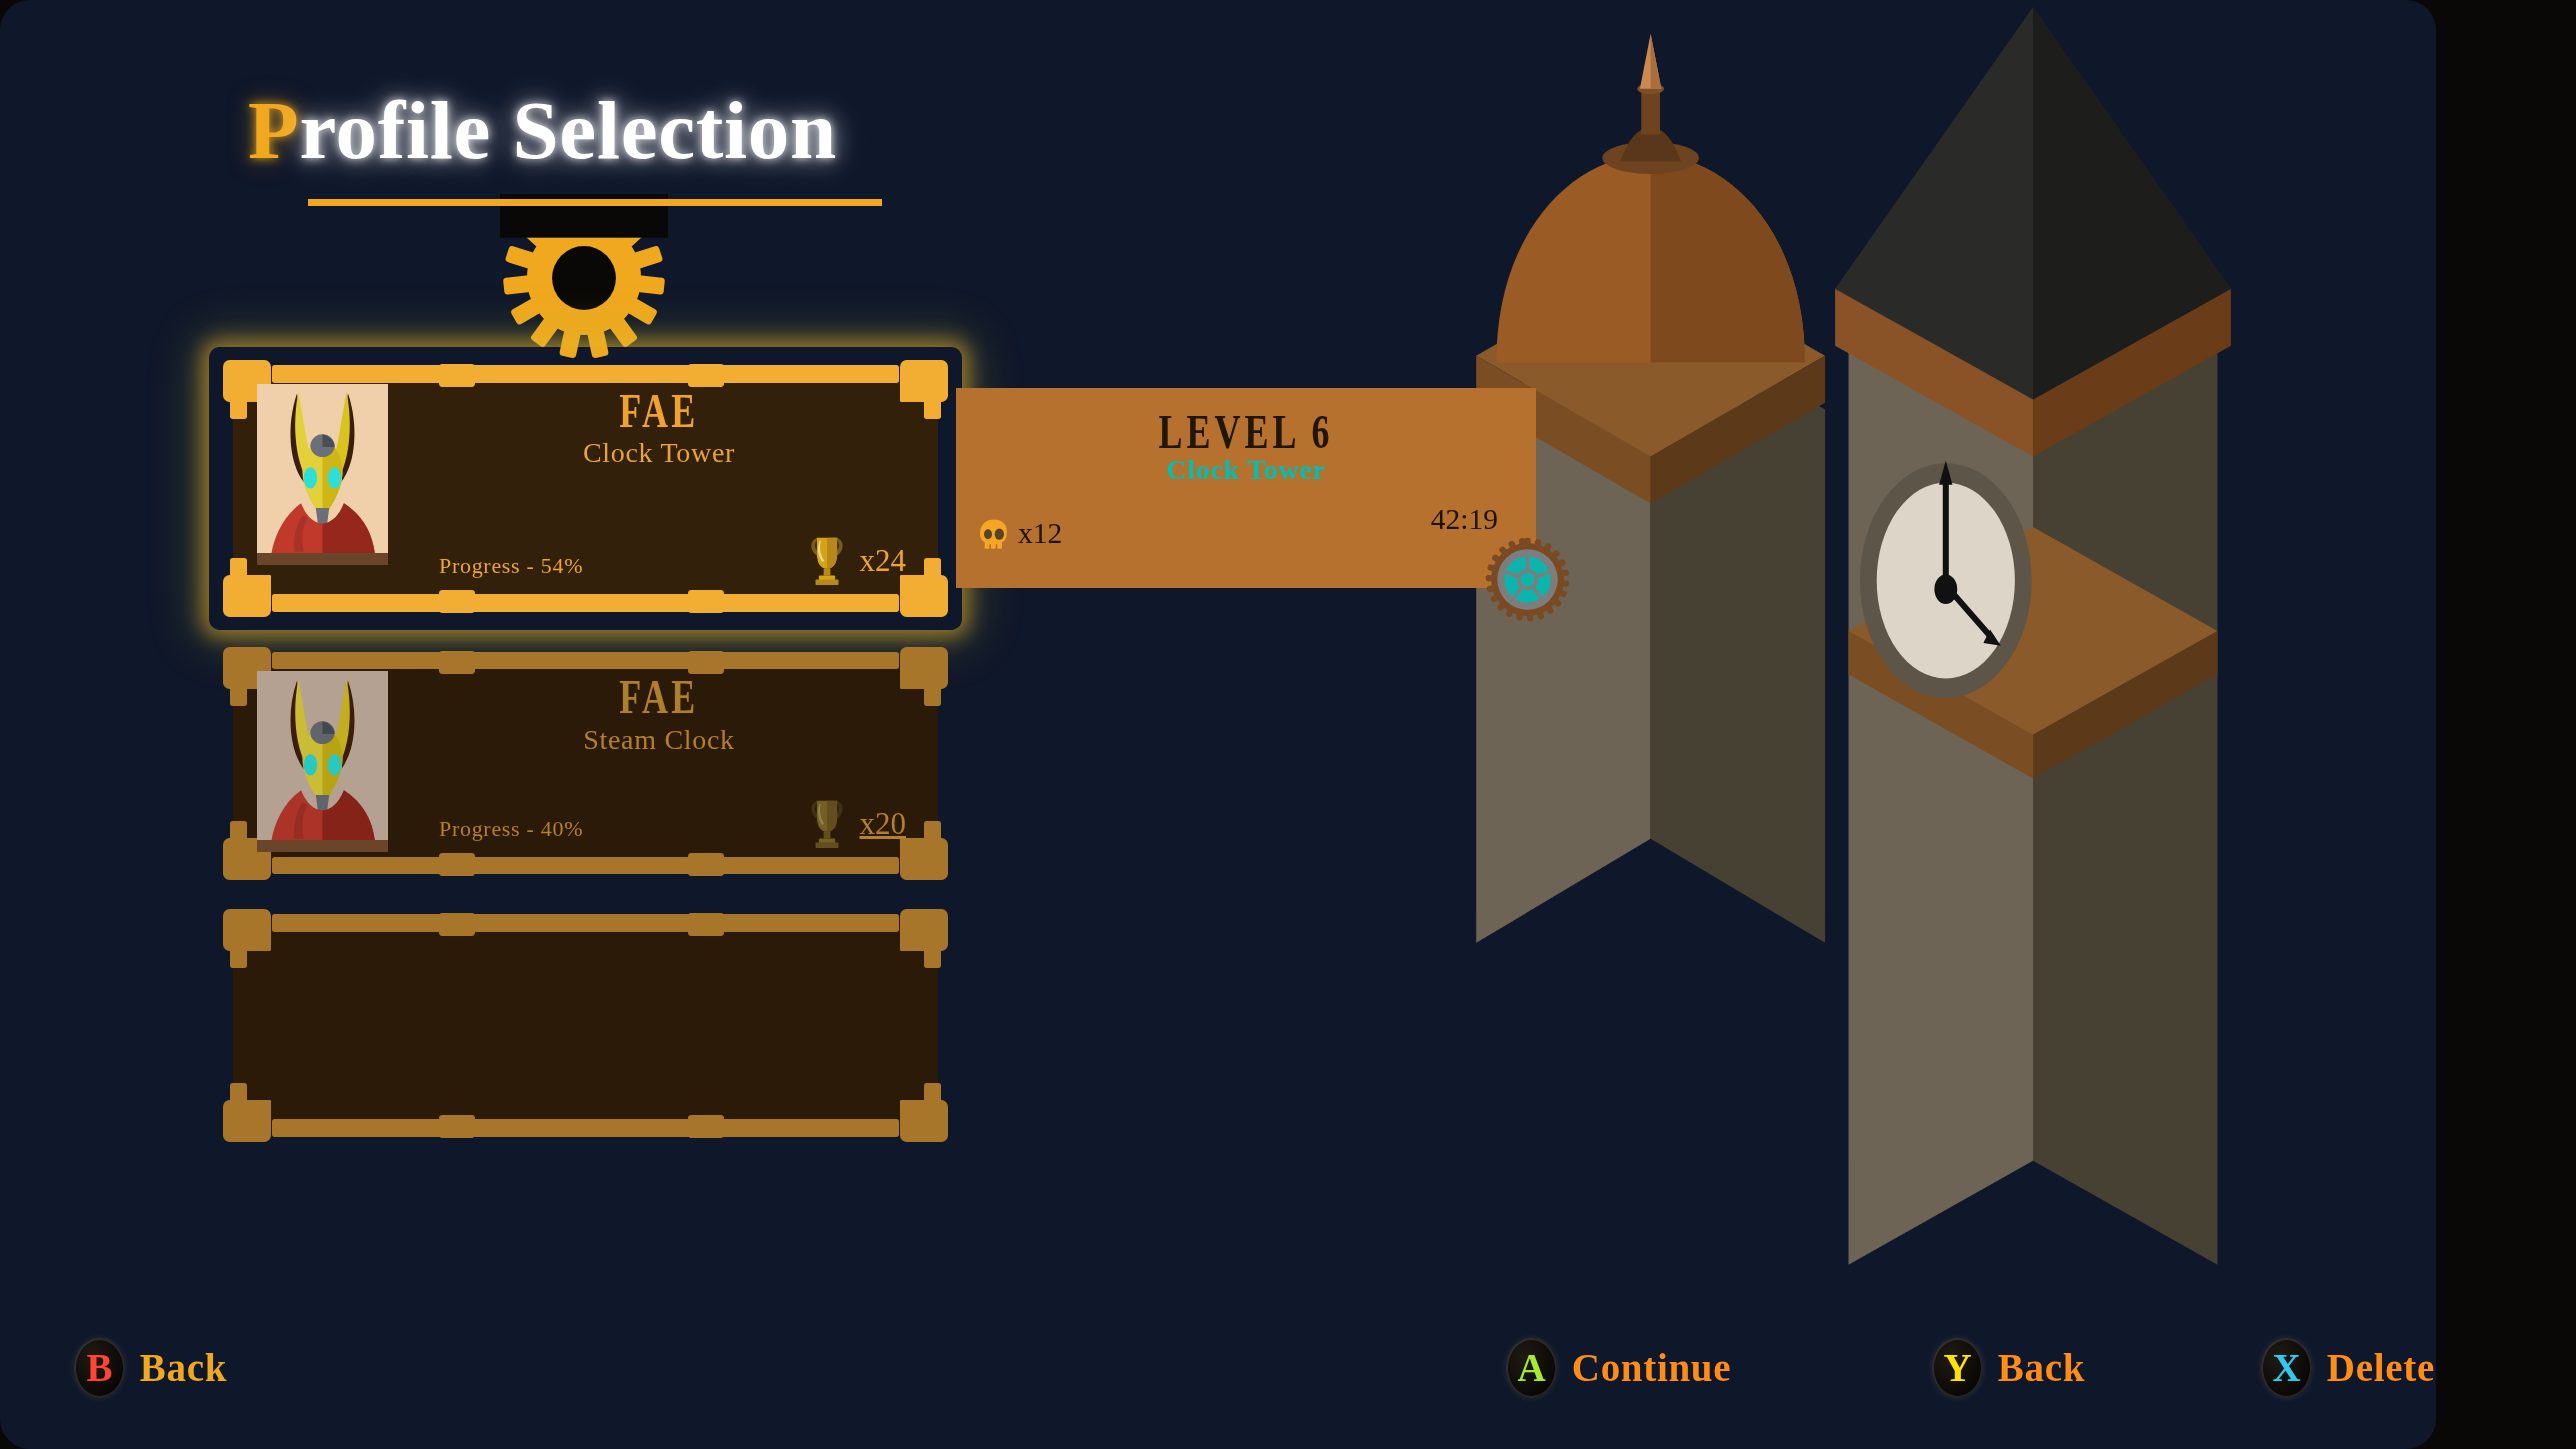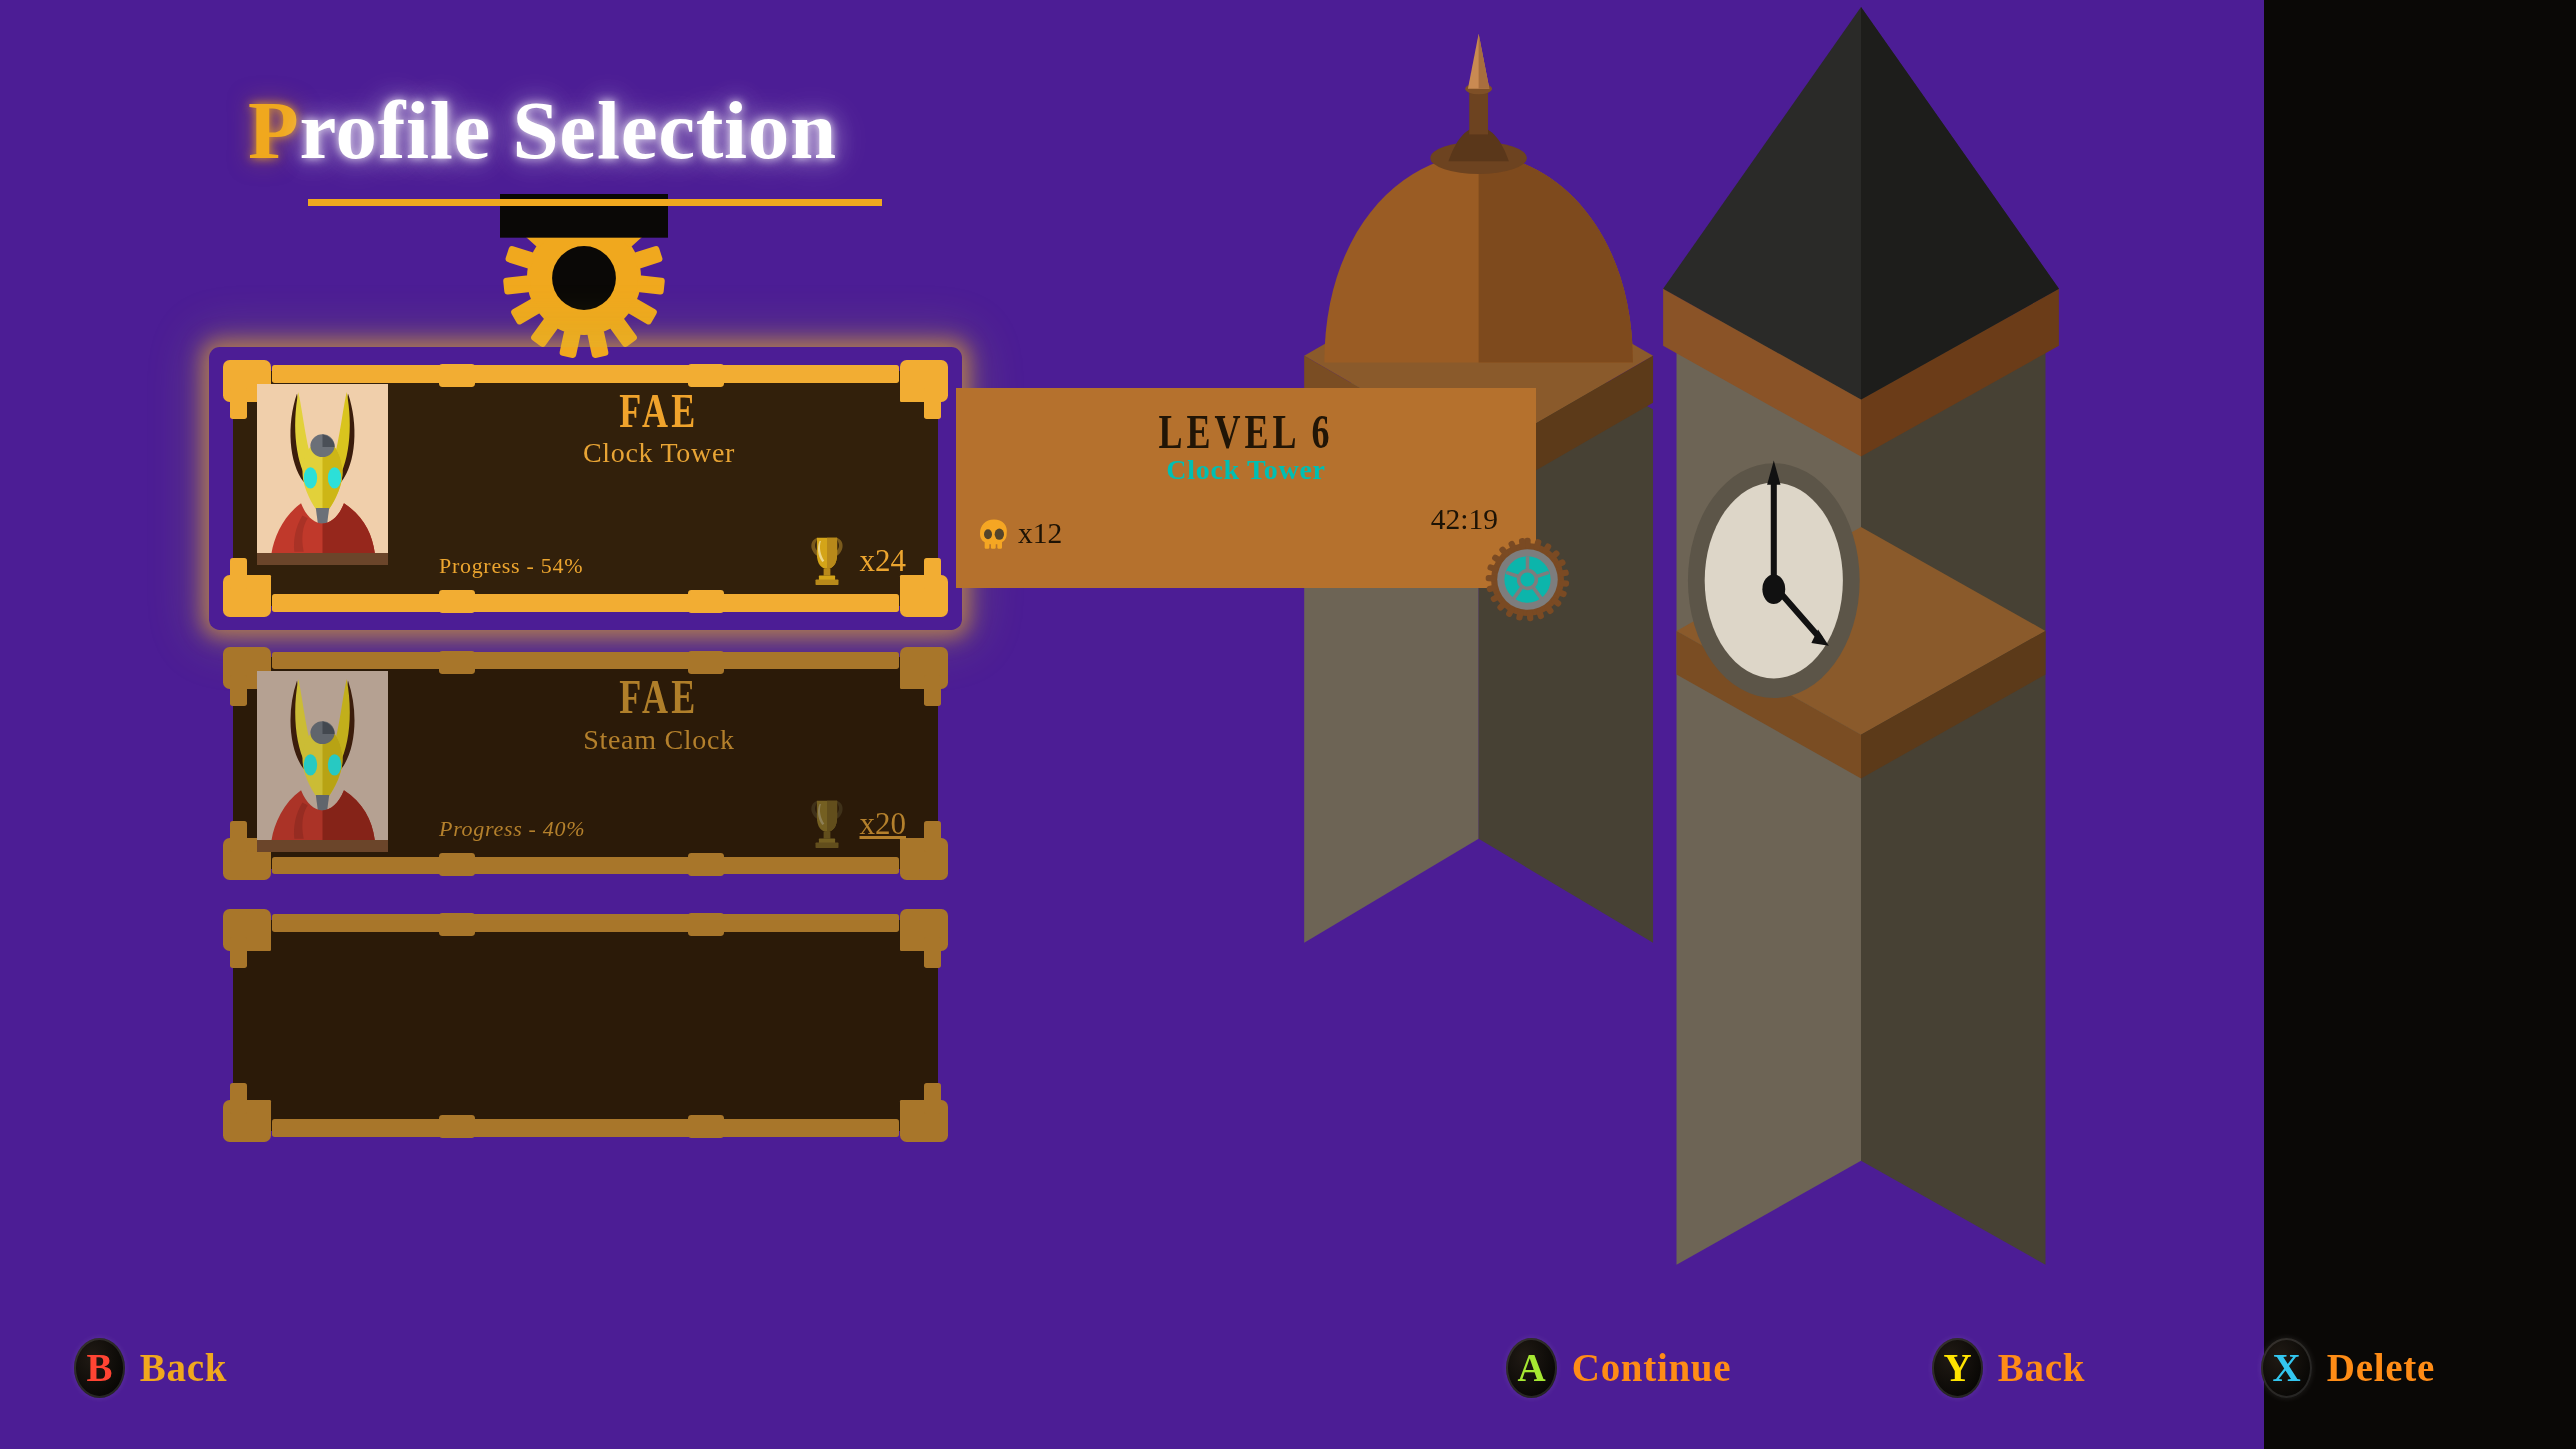--- a/index.html
+++ b/index.html
@@ -7,23 +7,24 @@
   html, body {
     width: 2576px;
     height: 1449px;
     background: #0a0806;
     overflow: hidden;
     font-family: "Liberation Serif", serif;
   }
 
   #screen {
     position: relative;
-    width: 2264px;
+    width: 2436px;
     height: 1449px;
-    background: #4c1d95;
+    background: #0f172a;
+    border-radius: 30px;
   }
 
   
   #title-block {
     position: absolute;
     left: 248px;
     top: 87px;
     width: 691px;
     height: 168px;
   }
@@ -183,21 +184,21 @@
   }
   .card.idle .card-sub { color: #b4802c; }
 
   .card-progress {
     position: absolute;
     left: 221px; bottom: 42px;
     font-size: 22px;
     color: #eca52f;
     letter-spacing: 0.7px;
   }
-  .card.idle .card-progress { color: #b4802c; font-style: italic; }
+  .card.idle .card-progress { color: #b4802c; }
 
   .card-trophy {
     position: absolute;
     right: 107px; bottom: 36px;
     width: 38px; height: 50px;
   }
   .card-trophy svg { width:100%; height:100%; }
   .card-trophies-count {
     position: absolute;
     right: 47px; bottom: 42px;

